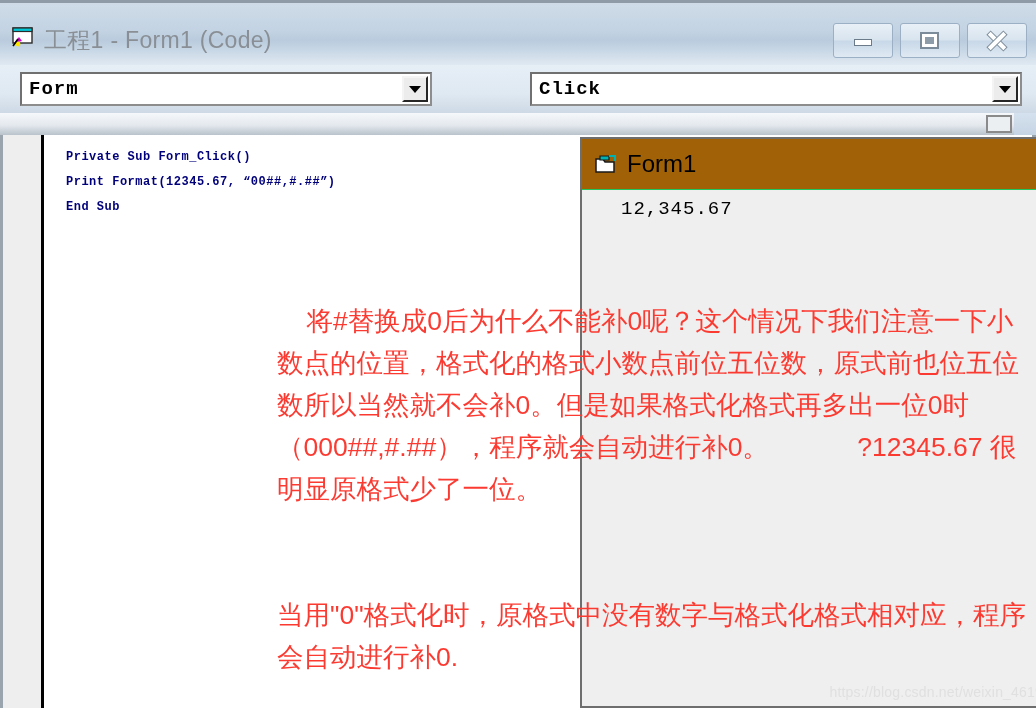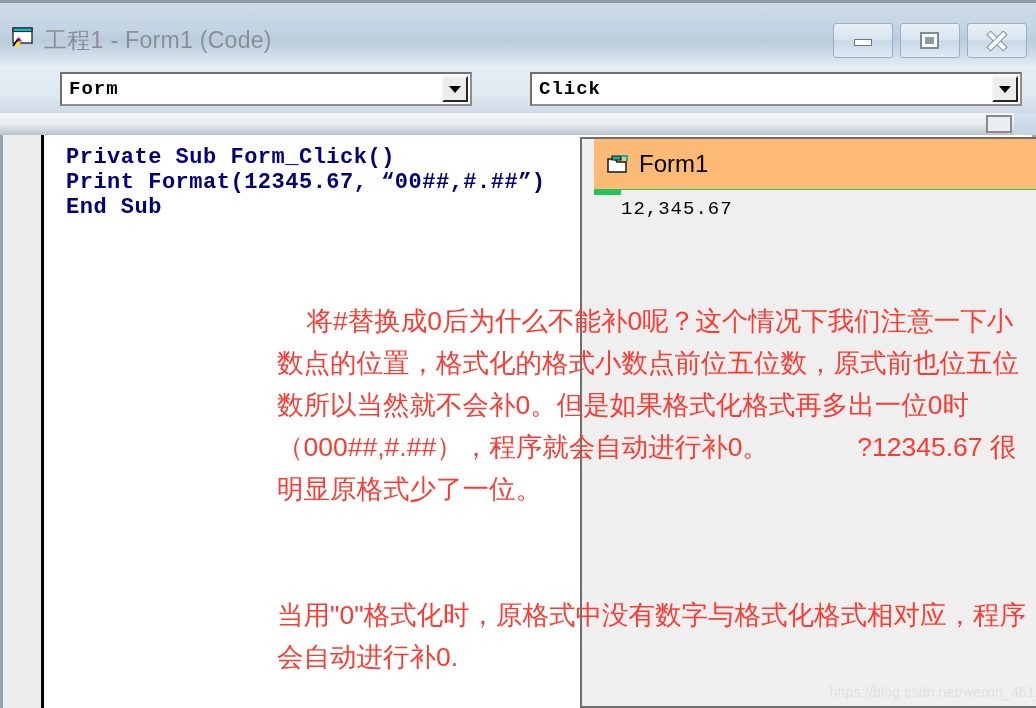--- a/index.html
+++ b/index.html
@@ -124,21 +124,21 @@
   .combo {
     position: absolute;
     top: 7px;
     height: 34px;
     background: #ffffff;
     border: 2px solid #8d8d8d;
     border-top-color: #707070;
     border-left-color: #707070;
     box-sizing: border-box;
   }
-  .combo-left  { left: 20px;  width: 412px; margin-left: 40px; }
+  .combo-left  { left: 20px;  width: 412px; }
   .combo-right { left: 522px; width: 492px; margin-left: 8px; }
 
   .combo-value {
     position: absolute;
     left: 7px; top: 4px;
     font-family: "Liberation Mono", "DejaVu Sans Mono", monospace;
     font-size: 19px;
     font-weight: bold;
     color: #000000;
     letter-spacing: 1px;
@@ -218,21 +218,21 @@
     position: absolute;
     right: 0; top: 22px;
     width: 4px; bottom: 0;
     background: #9aa4ad;
   }
 
   .code-text {
     position: absolute;
     left: 66px; top: 32px;
     font-family: "Liberation Mono", "DejaVu Sans Mono", monospace;
-    font-size: 22px;
+    font-size: 12px;
     font-weight: bold;
     line-height: 25px;
     color: #00007a;
     white-space: pre;
     letter-spacing: 0.5px;
   }
 
   
   .form-window {
     position: absolute;
@@ -240,25 +240,25 @@
     width: 456px;
     height: 571px;
     background: #efefef;
     border: 2px solid #6e6e6e;
     border-right: none;
     box-sizing: border-box;
     overflow: hidden;
   }
   .form-titlebar {
     position: absolute;
-    left: 12px; top: 0;
+    left: 0; top: 0;
     right: 0;
     height: 50px;
-    background: #fdba74;
-    border-bottom: 6px solid #22c55e;
+    background: #a16207;
+    border-bottom: 1px solid #22c55e;
   }
   .form-icon {
     position: absolute;
     left: 12px; top: 14px;
     width: 24px; height: 22px;
   }
   .form-title {
     position: absolute;
     left: 45px; top: 11px;
     font-size: 24px;

